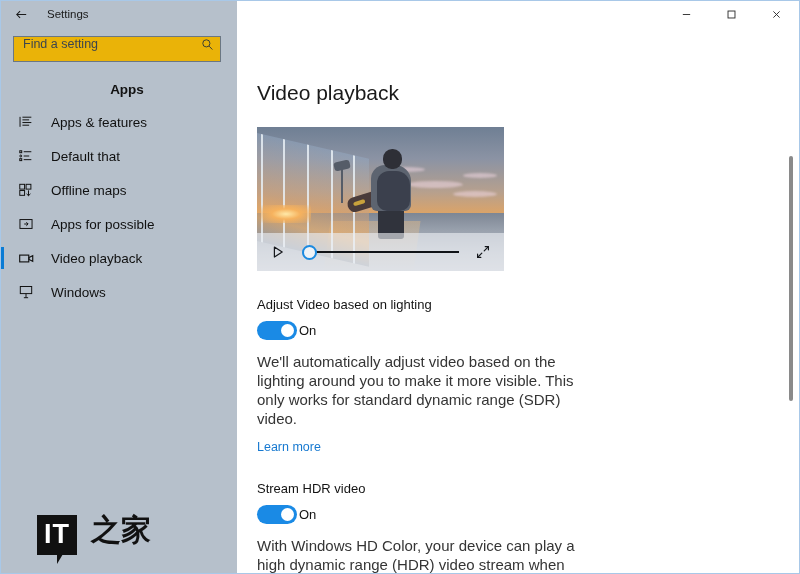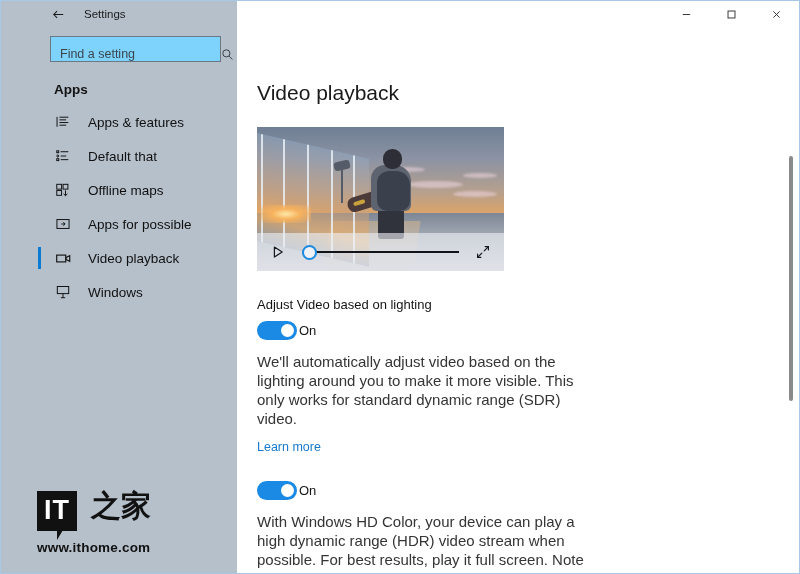--- a/index.html
+++ b/index.html
@@ -18,21 +18,20 @@
     display: flex;
   }
 
   
   .sidebar {
     width: 236px;
     height: 100%;
     background: #b6c0cb;
     flex: 0 0 236px;
     position: relative;
-    padding-left: 37px;
   }
   .side-top {
     height: 26px;
     display: flex;
     align-items: center;
     padding-left: 12px;
     gap: 18px;
   }
   .back-arrow {
     width: 16px; height: 16px;
@@ -50,24 +49,24 @@
     padding: 0 0 0 16px;
     height: 34px;
     margin-top: 14px;
   }
   .home-icon { width: 17px; height: 17px; display:flex; align-items:center; justify-content:center; color:#101010;}
   .home-label { font-size: 14px; color: #101010; }
 
   .search-box {
     margin: 9px 16px 0 12px;
     height: 26px;
-    background: #7dd3fc;
+    background: #eab308;
     border: 1px solid #6b7783;
     display: flex;
-    align-items: flex-end;
+    align-items: flex-start;
     padding: 0 6px 0 9px;
     position: relative;
   }
   .search-input {
     flex: 1;
     border: none;
     outline: none;
     background: transparent;
     font-family: "Liberation Sans", sans-serif;
     font-size: 12.5px;
@@ -75,20 +74,21 @@
   }
   .search-input::placeholder { color: #3c454e; opacity: 1; }
   .search-icon { width: 14px; height: 14px; color: #2b3views; color:#2b3238; display:flex; align-items:center; justify-content:center;}
 
   .section-header {
     font-size: 13.5px;
     font-weight: bold;
     color: #121212;
     padding-left: 16px;
     margin-top: 20px;
+    text-align: center;
   }
 
   .nav-list { margin-top: 8px; }
   .nav-item {
     position: relative;
     display: flex;
     align-items: center;
     gap: 16px;
     height: 34px;
     padding-left: 16px;
@@ -543,21 +543,20 @@
         <span class="nav-label">Windows</span>
       </div>
 
     </div>
 
     <div class="watermark">
       <div class="wm-logo">
         <span class="wm-bubble">IT</span>
         <span class="wm-cjk">之家</span>
       </div>
-      <div class="wm-url">www.ithome.com</div>
     </div>
 
   </div>
 
   <div class="main">
 
     <div class="titlebar">
       <div class="win-btn">
         <svg width="11" height="11" viewBox="0 0 12 12" stroke="currentColor" stroke-width="1">
             <path d="M2 6 H10"></path>
@@ -654,20 +653,21 @@
           <span class="toggle">
             <span class="toggle-knob"></span>
           </span>
           <span class="toggle-state">On</span>
         </div>
         <div class="setting-desc">We'll automatically adjust video based on the lighting around you to make it more visible. This only works for standard dynamic range (SDR) video.</div>
         <a class="learn-more">Learn more</a>
       </div>
 
       <div class="setting">
+        <div class="setting-title">Stream HDR video</div>
         <div class="toggle-row">
           <span class="toggle">
             <span class="toggle-knob"></span>
           </span>
           <span class="toggle-state">On</span>
         </div>
         <div class="setting-desc">With Windows HD Color, your device can play a high dynamic range (HDR) video stream when possible. For best results, play it full screen. Note that not all displays are optimized for HDR video.</div>
 
       </div>
 

